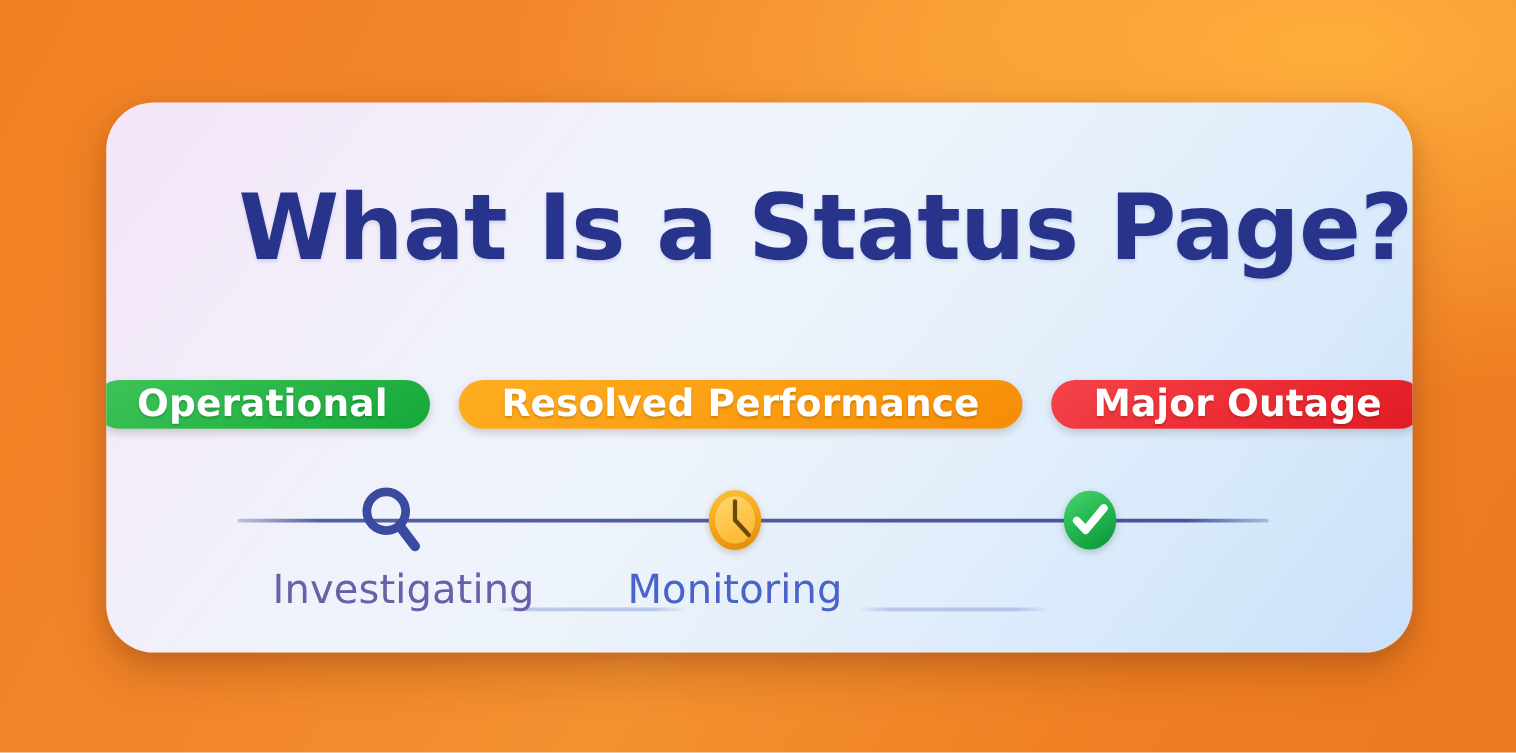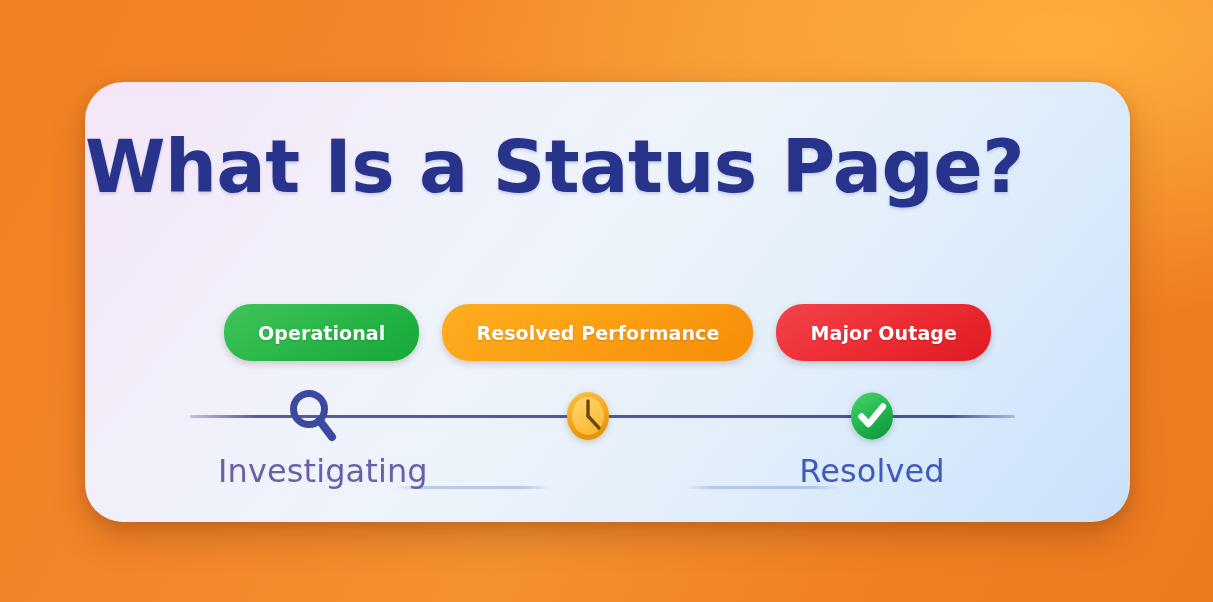--- a/index.html
+++ b/index.html
@@ -41,23 +41,23 @@
     box-shadow:
       0 16px 34px rgba(120, 50, 10, 0.30),
       0 4px 12px rgba(120, 50, 10, 0.16);
     overflow: hidden;
   }
 
   
   #page-title {
     position: absolute;
     left: 0;
-    top: 48px;
-    width: 100%;
-    text-align: left;
+    top: 64px;
+    width: 100%;
+    text-align: right;
     font-size: 73px;
     line-height: 1.0;
     font-weight: bold;
     letter-spacing: -0.5px;
     color: #28338b;
     font-family: "DejaVu Sans", "Liberation Sans", sans-serif;
     text-shadow: 0 2px 3px rgba(40,51,139,0.18);
   }
 
   
@@ -95,27 +95,27 @@
     position: absolute;
     left: 0;
     top: 222px;
     width: 100%;
     display: flex;
     align-items: center;
     justify-content: center;
     gap: 23px;
   }
   .status-badge {
-    height: 57px;
+    height: 39px;
     border-radius: 27px;
     display: flex;
     align-items: center;
     justify-content: center;
     padding: 0 34px;
-    font-size: 19px;
+    font-size: 30px;
     font-weight: bold;
     color: #ffffff;
     white-space: nowrap;
     letter-spacing: 0.1px;
     text-shadow: 0 1px 2px rgba(0,0,0,0.18);
     box-shadow: 0 3px 7px rgba(60,30,10,0.20);
   }
   .status-badge.green {
     background: linear-gradient(150deg, #3fc45a 0%, #2eb94b 40%, #15a838 100%);
   }
@@ -232,33 +232,33 @@
               <stop offset="0%" stop-color="#ffd770"></stop>
               <stop offset="100%" stop-color="#fbbb36"></stop>
             </linearGradient>
           </defs>
           <ellipse cx="28" cy="29" rx="21" ry="24" fill="url(#clkOuter)"></ellipse>
           <ellipse cx="28" cy="29" rx="16" ry="19" fill="url(#clkInner)"></ellipse>
           <line x1="28" y1="29" x2="28" y2="14" stroke="#6b4a08" stroke-width="3.4" stroke-linecap="round"></line>
           <line x1="28" y1="29" x2="39" y2="41" stroke="#6b4a08" stroke-width="3.4" stroke-linecap="round"></line>
         </svg>
       </div>
+      <div class="step-label" style="color:#4a63c8;">Monitoring</div>
     </div>
 
     <div class="timeline-step" style="left:787px;">
       <div class="step-icon-wrap">
         <svg class="icon-check" width="56" height="58" viewBox="0 0 56 58">
           <defs>
             <linearGradient id="chkGrad" x1="0.15" y1="0" x2="0.7" y2="1">
               <stop offset="0%" stop-color="#47d16a"></stop>
               <stop offset="50%" stop-color="#24b851"></stop>
               <stop offset="100%" stop-color="#109a3c"></stop>
             </linearGradient>
           </defs>
           <ellipse cx="28" cy="29" rx="21" ry="23.5" fill="url(#chkGrad)"></ellipse>
           <path d="M17.5 29.5 L24.5 37 L39 19.5" fill="none" stroke="#ffffff" stroke-width="6.4" stroke-linecap="round" stroke-linejoin="round"></path>
         </svg>
       </div>
-      <div class="step-label" style="color:#4059bd;">Resolved</div>
     </div>
 
   </div>
 </div>
 
 </body></html>

